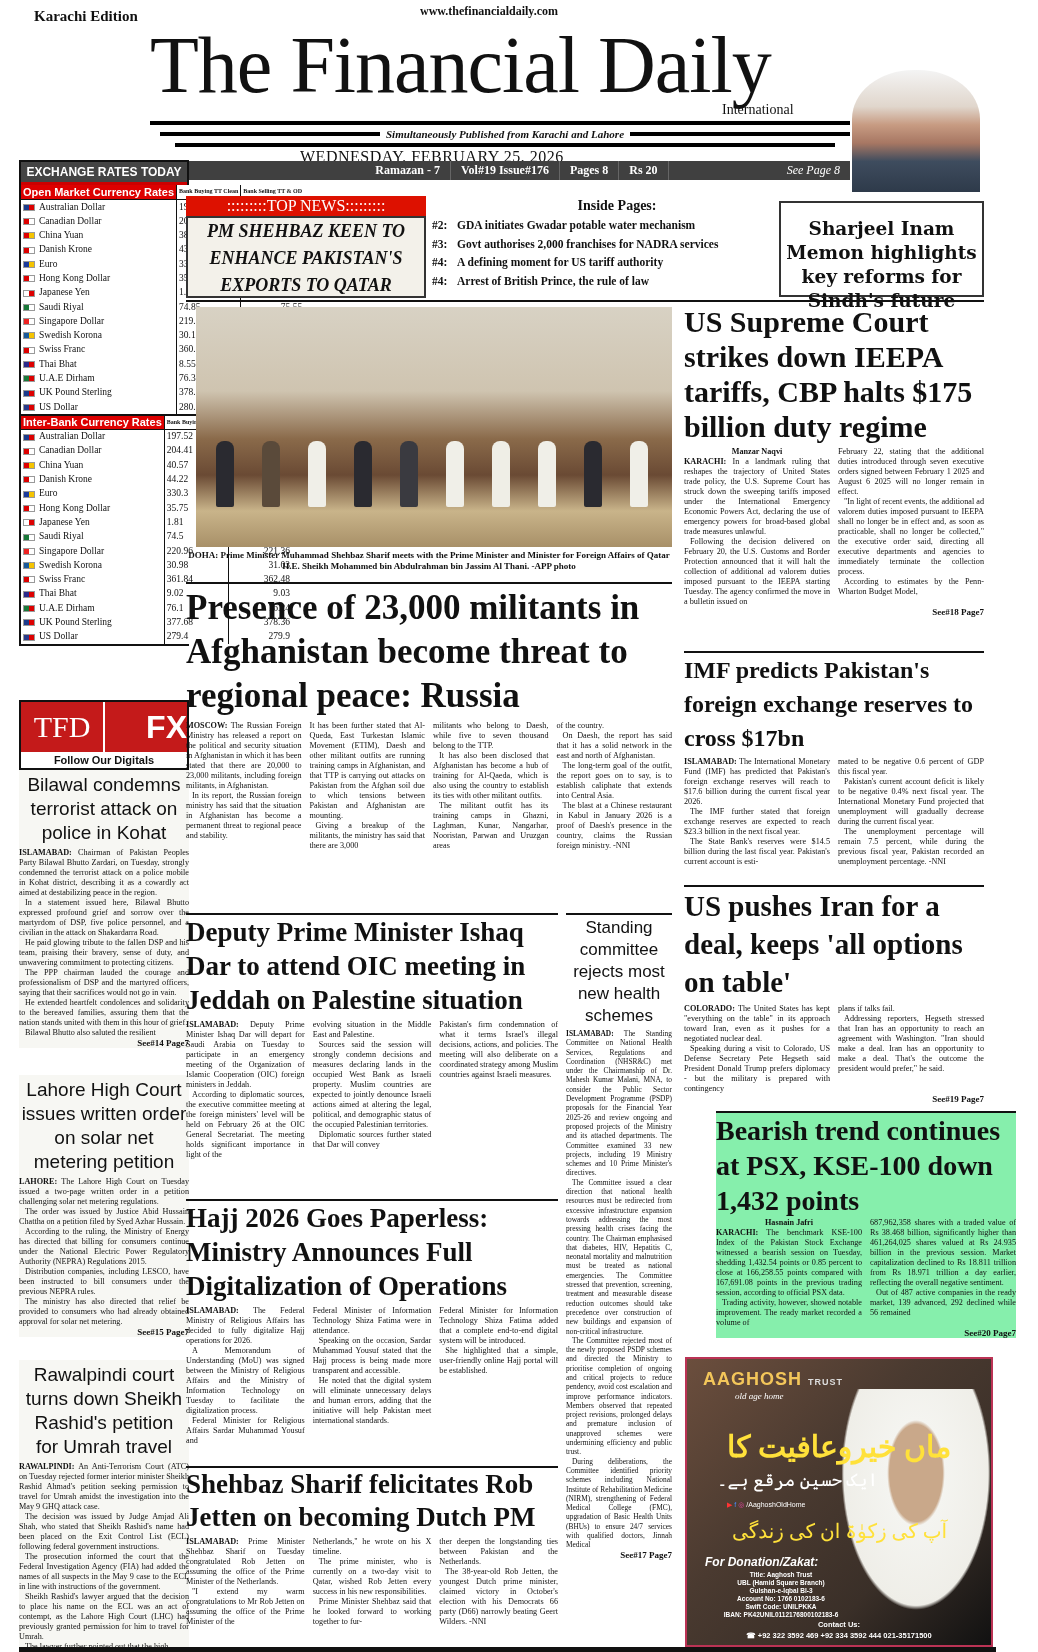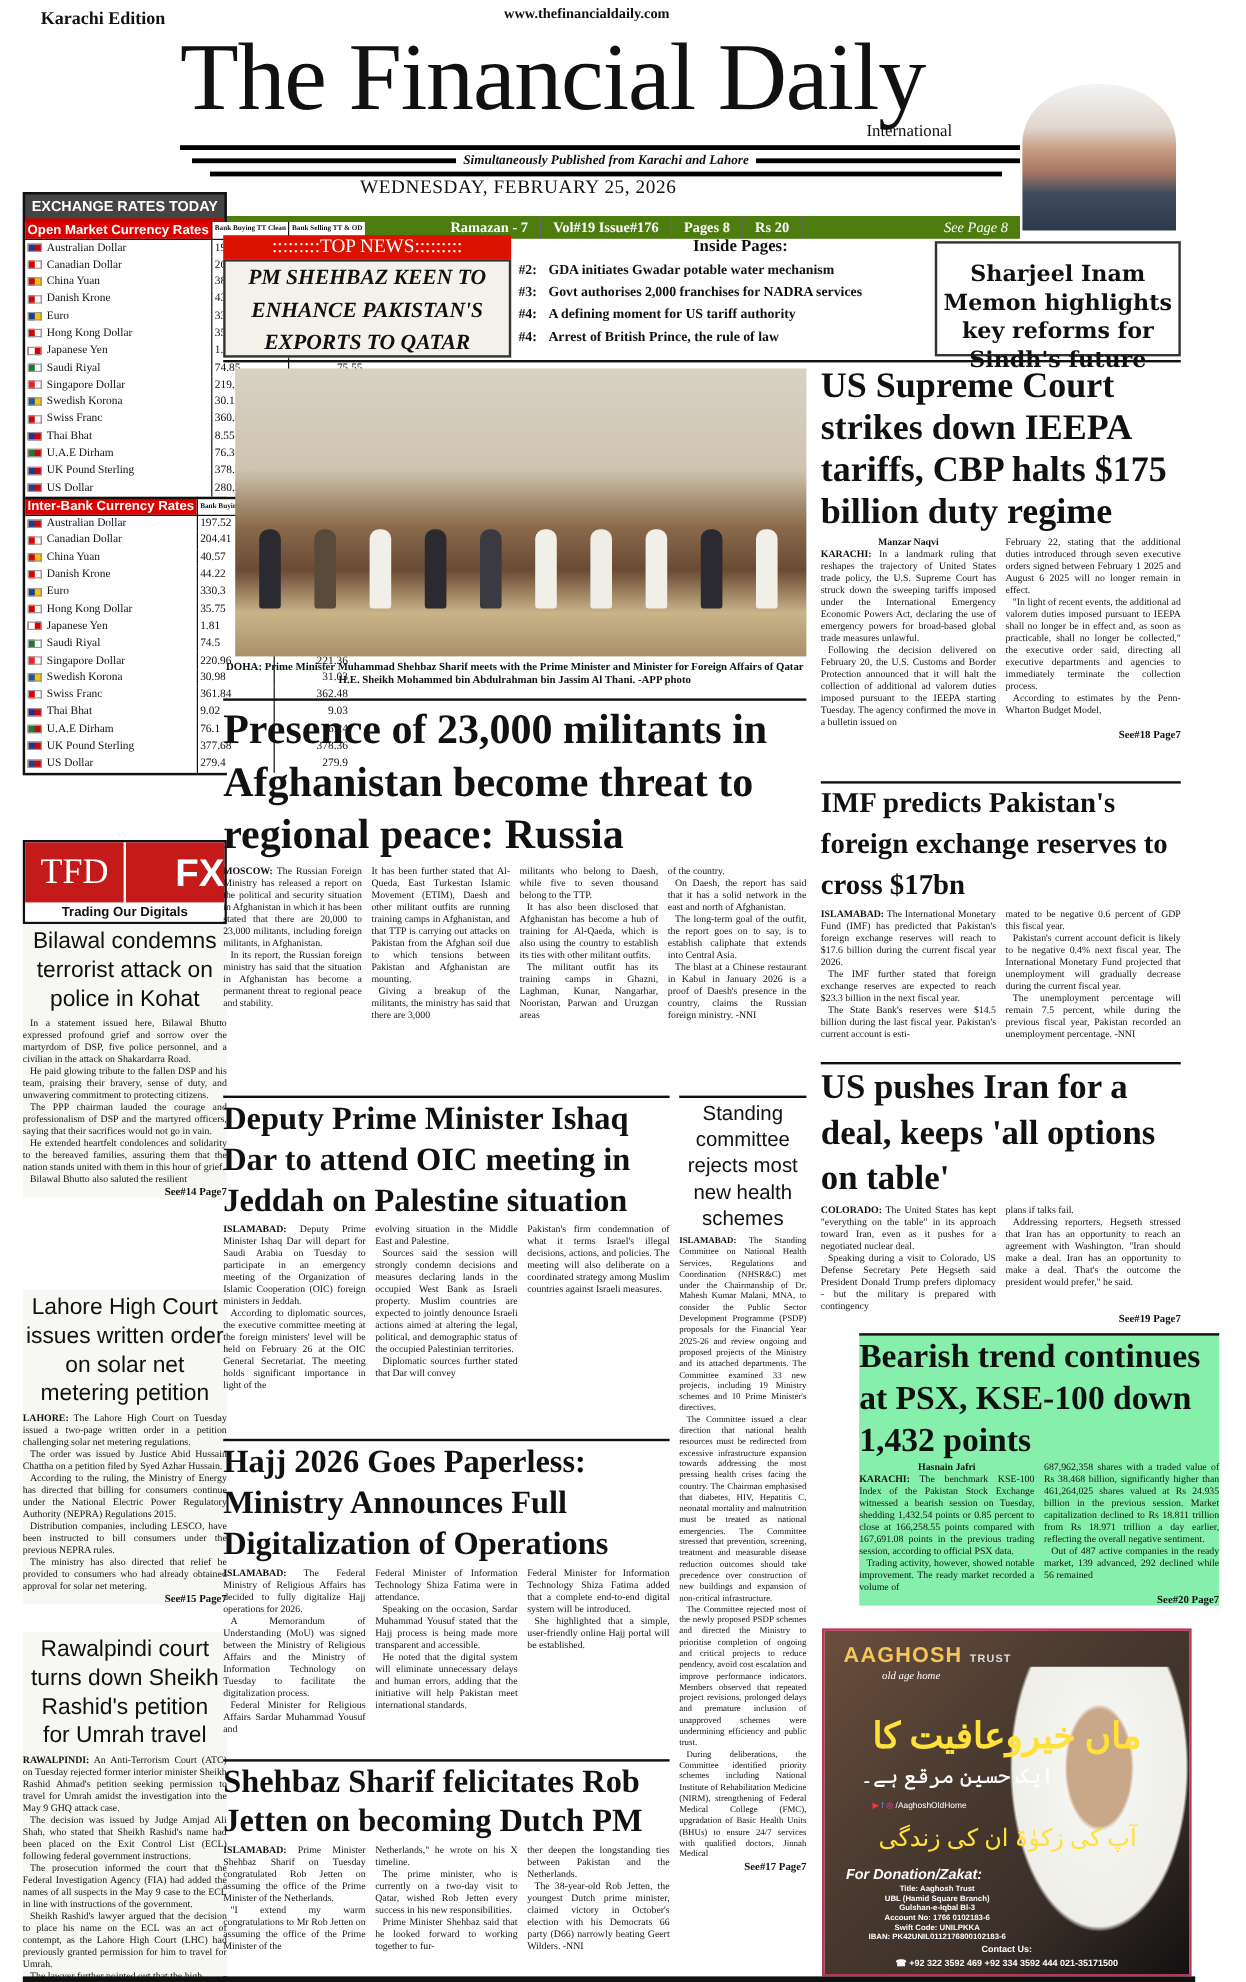--- a/index.html
+++ b/index.html
@@ -9,21 +9,21 @@
 .url{left:420px;top:4px;font-size:12px;font-weight:bold}
 .masthead{left:150px;top:22px;font-size:80px;line-height:86px;letter-spacing:-1px}
 .intl{left:722px;top:102px;font-size:14px}
 .rule1{left:150px;top:121px;width:700px;height:4px;background:#000}
 .tagline-row{left:160px;top:128px;width:690px;display:flex;align-items:center;gap:6px}
 .tagline-row .bar{flex:1;height:4px;background:#000}
 .tagline{font-style:italic;font-weight:bold;font-size:11px;white-space:nowrap}
 .rule2{left:175px;top:143px;width:660px;height:4px;background:#000}
 .dateline{left:300px;top:148px;font-size:16px;letter-spacing:.5px}
 .portrait{left:852px;top:70px;width:128px;height:122px;background:linear-gradient(180deg,#f4f4f4 0%,#e0d6cc 30%,#c79b82 45%,#a77763 60%,#3e4c5e 75%,#2e3a4a 100%);border-radius:48% 48% 0 0/40% 40% 0 0}
-.infobar{left:186px;top:180px;width:664px;height:19px;background:#4d7c0f;color:#fff;display:flex;font-weight:bold;font-size:12px;align-items:center}
+.infobar{left:186px;top:161px;width:664px;height:19px;background:#404040;color:#fff;display:flex;font-weight:bold;font-size:12px;align-items:center}
 .infobar div{padding:0 10px;height:100%;display:flex;align-items:center;border-right:1px solid #666}
 .infobar .ram{width:265px;justify-content:flex-end}
 .infobar .see{margin-left:auto;font-style:italic;border:none;font-weight:normal}
 .sidebar-top{left:19px;top:160px;width:170px;background:#444;border:2px solid #111}
 .rates-title{color:#fff;font-family:"Liberation Sans",sans-serif;font-weight:bold;font-size:12px;text-align:center;padding:3px 0;border-bottom:3px solid #c00}
 .rates-table{width:100%;border-collapse:collapse;background:#fff;font-size:9.5px}
 .rates-table td{border-right:1px solid #111;padding:0 2px;height:14.3px;white-space:nowrap}
 .rates-table td:last-child{text-align:right;border-right:none}
 .rates-head td{background:#fff;border-bottom:1px solid #111;font-size:6px;font-weight:bold;text-align:center;line-height:7px}
 .rates-head td.red{background:#d00;color:#fff;font-family:"Liberation Sans",sans-serif;font-size:11px;line-height:12px;font-weight:bold;text-align:center}
@@ -266,26 +266,27 @@
         </tr>
       </tbody>
   </table>
 </div>
 
 <div class="abs digitals">
   <div class="dig-row">
     <div class="dig-tfd">TFD</div>
     <div class="dig-fx">FX</div>
   </div>
-  <div class="dig-label">Trading Our Digitals</div>
+  <div class="dig-label">Follow Our Digitals</div>
 </div>
 
 <div class="abs sidestory" style="top:770px">
   <div class="side-h">Bilawal condemns terrorist attack on police in Kohat</div>
   <div class="body" id="side0">
+      <p style="text-indent: 0px;"><b>ISLAMABAD:</b> Chairman of Pakistan Peoples Party Bilawal Bhutto Zardari, on Tuesday, strongly condemned the terrorist attack on a police mobile in Kohat district, describing it as a cowardly act aimed at destabilizing peace in the region.</p>
       <p>In a statement issued here, Bilawal Bhutto expressed profound grief and sorrow over the martyrdom of DSP, five police personnel, and a civilian in the attack on Shakardarra Road.</p>
       <p>He paid glowing tribute to the fallen DSP and his team, praising their bravery, sense of duty, and unwavering commitment to protecting citizens.</p>
       <p>The PPP chairman lauded the courage and professionalism of DSP and the martyred officers, saying that their sacrifices would not go in vain.</p>
       <p>He extended heartfelt condolences and solidarity to the bereaved families, assuring them that the nation stands united with them in this hour of grief.</p>
       <p>Bilawal Bhutto also saluted the resilient</p>
     </div>
   <div class="see-ref">See#14 Page7</div>
 </div>
 <div class="abs sidestory" style="top:1075px">
   <div class="side-h">Lahore High Court issues written order on solar net metering petition</div>

